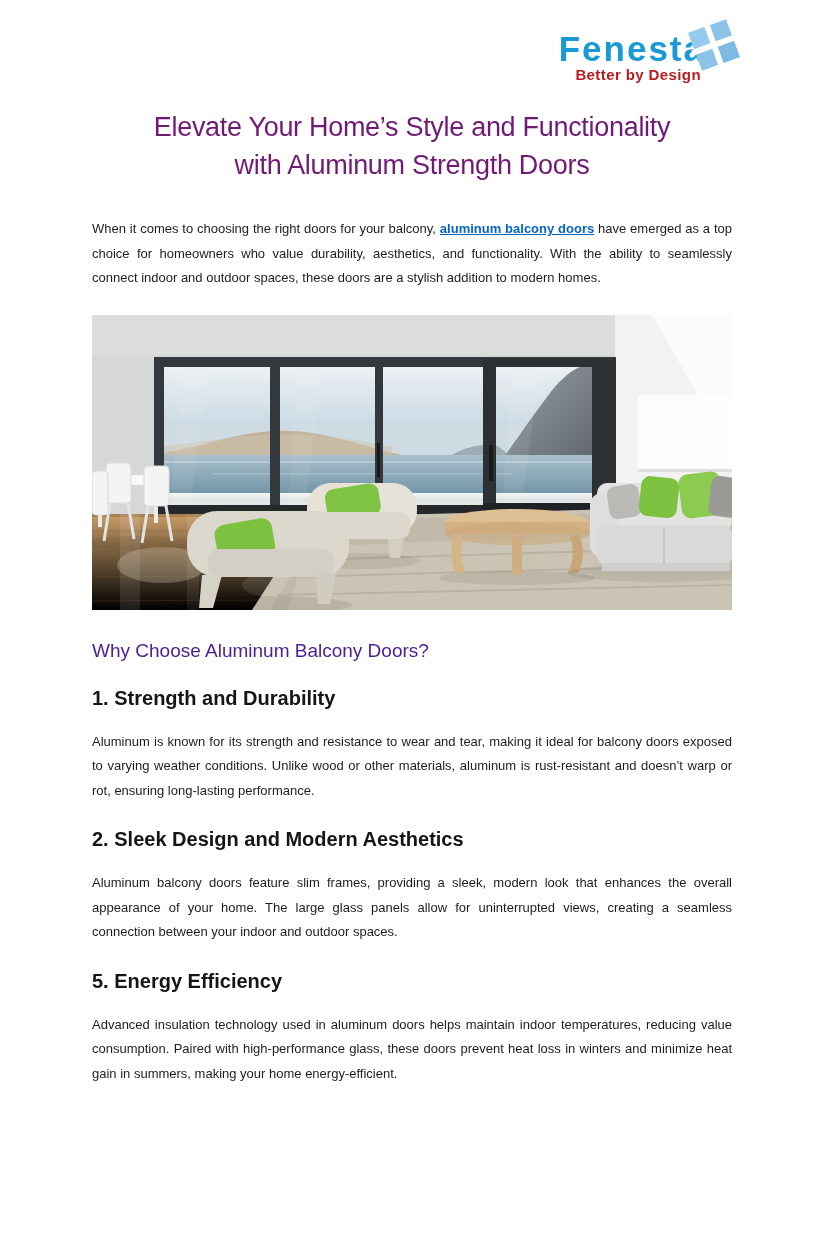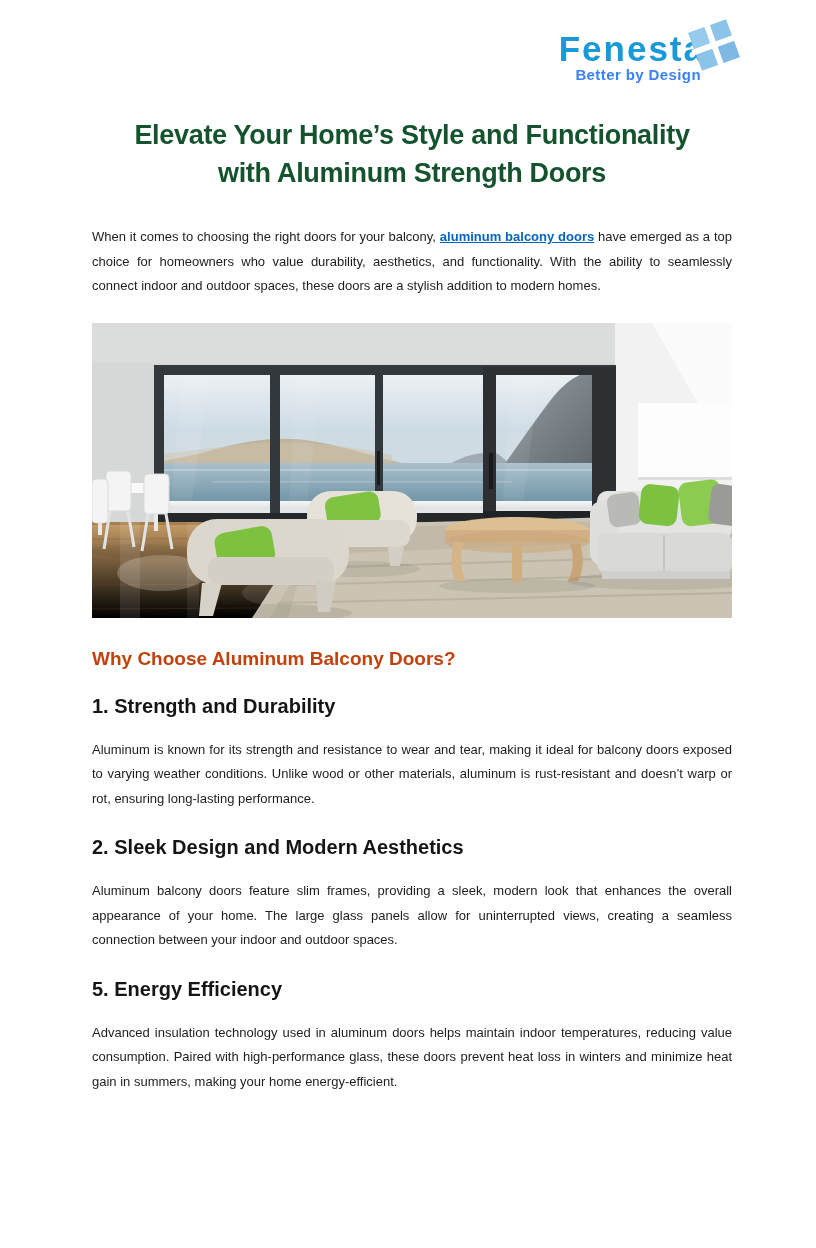--- a/index.html
+++ b/index.html
@@ -16,42 +16,42 @@
     position:absolute;top:30px;right:79px;
     display:flex;flex-direction:column;align-items:flex-end;
   }
   .brand-line{display:flex;align-items:flex-start;}
   .brand{
     font-weight:bold;font-size:35px;line-height:38px;
     color:#1999d6;letter-spacing:2px;
   }
   .logo-icon{margin-left:-14px;margin-top:-8px;transform:rotate(-20deg);}
   .tagline{
-    font-weight:bold;font-size:15px;color:#3b82f6;
+    font-weight:bold;font-size:15px;color:#b91c1c;
     letter-spacing:.4px;margin-top:-2px;margin-right:36px;
   }
   
   .content{margin-left:92px;width:640px;}
   h1.title{
-    margin:12px;padding-top:104px;
+    margin:4px;padding-top:104px;
     font-size:27px;line-height:38px;letter-spacing:-0.3px;
-    font-weight:bold;color:#14532d;text-align:center;
+    font-weight:normal;color:#701a75;text-align:center;
   }
   h1.title .t-line{display:block;white-space:nowrap;}
   .body-text{
     margin:20px 0 0 0;
     font-size:13px;line-height:24.5px;
     text-align:justify;color:#1d1d1d;
   }
   .intro{margin-top:33px;}
   .doc-link{color:#0563c1;font-weight:bold;text-decoration:underline;cursor:pointer;}
   .hero{margin:24px 0 0 0;width:640px;height:295px;}
   .hero svg{display:block;}
   h2.why{
-    margin:30px 0 0 0;font-size:19px;font-weight:bold;color:#c2410c;
+    margin:30px 0 0 0;font-size:19px;font-weight:normal;color:#4c1d95;
   }
   h3.sub{
     margin:25px 0 0 0;font-size:20px;font-weight:bold;color:#151515;
   }
 </style>
 </head>
 <body>
 
 <div class="page">
 

